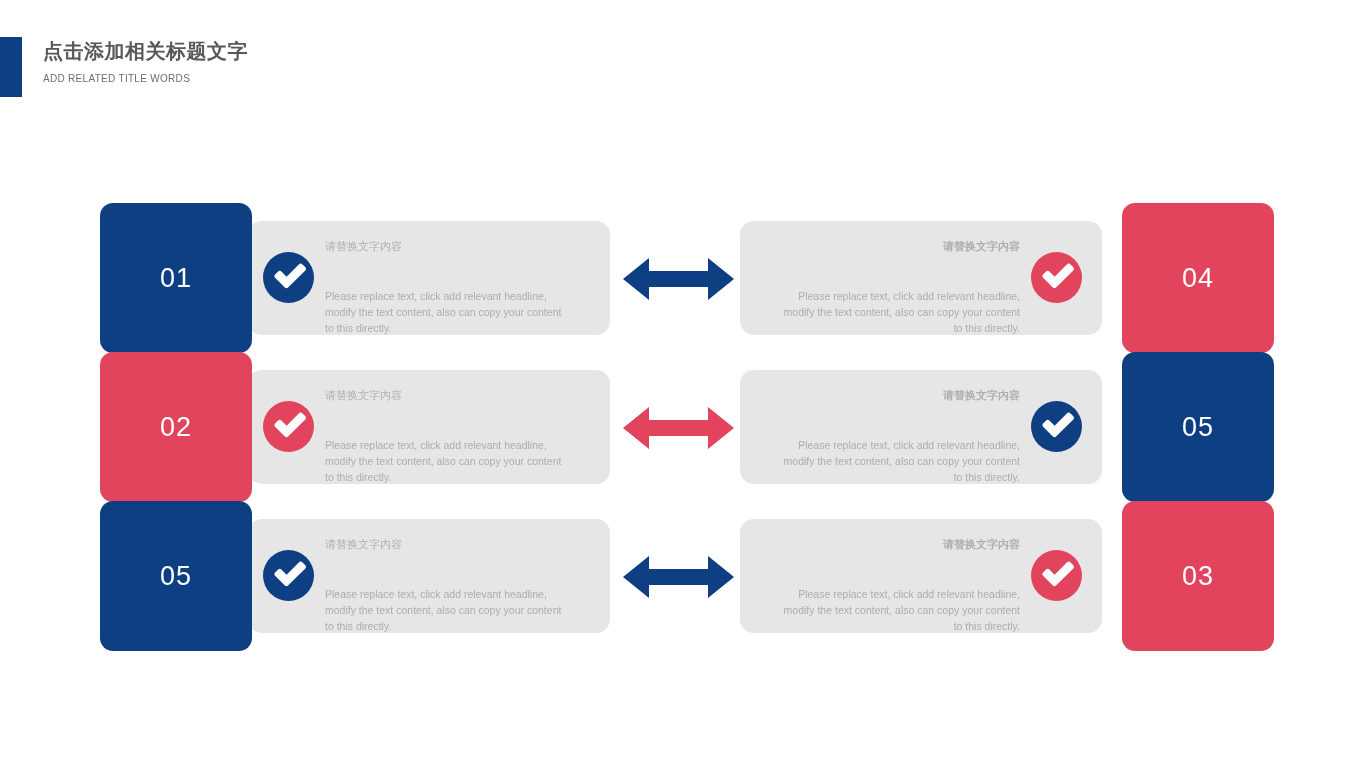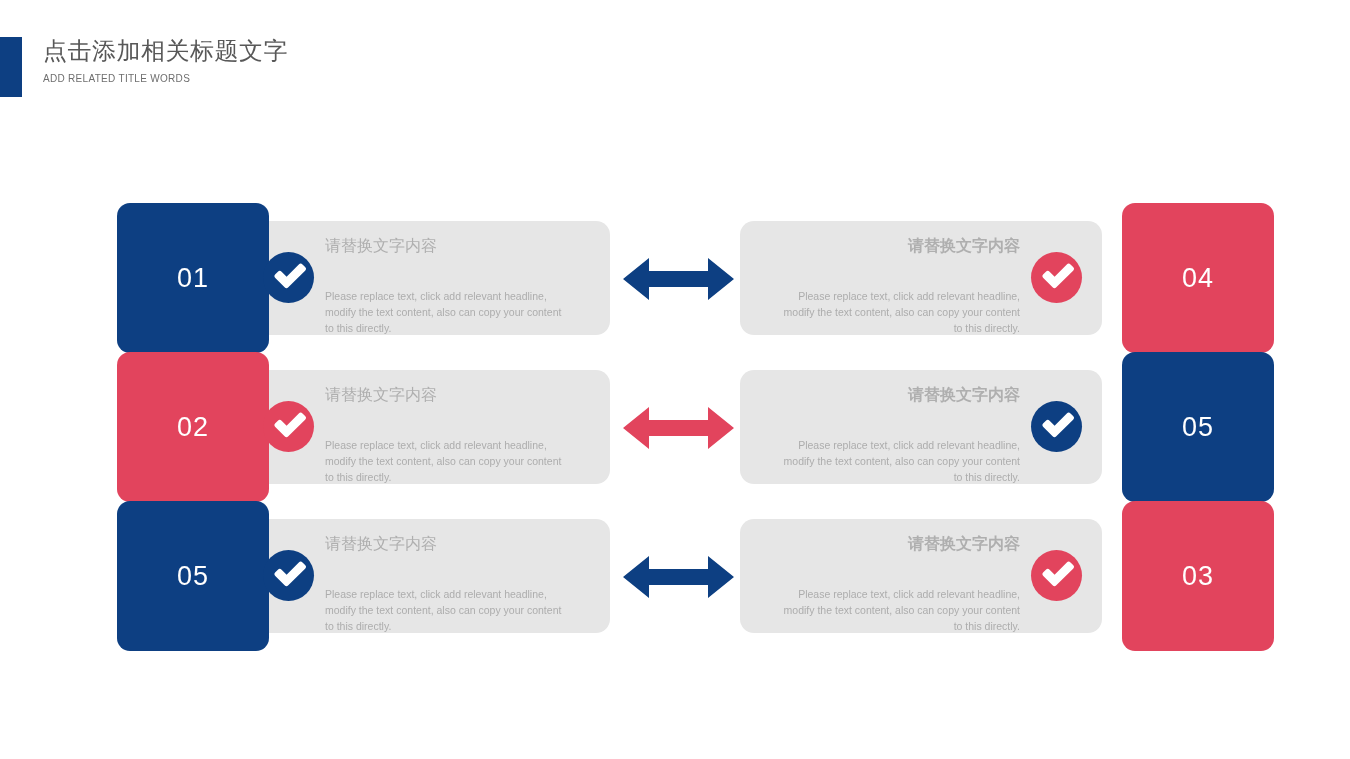--- a/index.html
+++ b/index.html
@@ -30,23 +30,23 @@
     width: 22px;
     height: 60px;
     background: #0D3F82;
   }
   #header-text {
     position: absolute;
     left: 43px;
     top: -3px;
   }
   #page-title {
-    font-size: 24px;
+    font-size: 20px;
     color: #585858;
-    font-weight: 400;
+    font-weight: 700;
     line-height: 34px;
     letter-spacing: 0.5px;
     white-space: nowrap;
   }
   #page-subtitle {
     font-size: 10px;
     color: #6E6E6E;
     font-weight: 400;
     line-height: 22px;
     letter-spacing: 0.3px;
@@ -86,21 +86,21 @@
   .tile {
     position: absolute;
     top: 0;
     width: 152px;
     height: 150px;
     border-radius: 13px;
     display: flex;
     align-items: center;
     justify-content: center;
   }
-  .tile-left  { left: 100px; margin-left: 17px; }
+  .tile-left  { left: 100px; }
   .tile-right { left: 1098px; margin-left: 24px; }
   .tile-num {
     font-size: 27px;
     color: #ffffff;
     font-weight: 400;
     letter-spacing: 1px;
     line-height: 1;
   }
   .bg-blue { background: #0D3F82; }
   .bg-pink { background: #E2445D; }
@@ -123,21 +123,21 @@
   
   .panel-text {
     position: absolute;
     top: 31px;
     width: 245px;
   }
   .text-left  { left: 325px; text-align: left; }
   .text-right { left: 775px; text-align: right; }
 
   .panel-heading {
-    font-size: 16px;
+    font-size: 11px;
     color: #AFAFAF;
     line-height: 24px;
     margin-bottom: 2px;
     white-space: nowrap;
   }
   .heading-regular { font-weight: 400; }
   .heading-bold    { font-weight: 700; }
 
   .panel-body {
     font-size: 10.5px;

